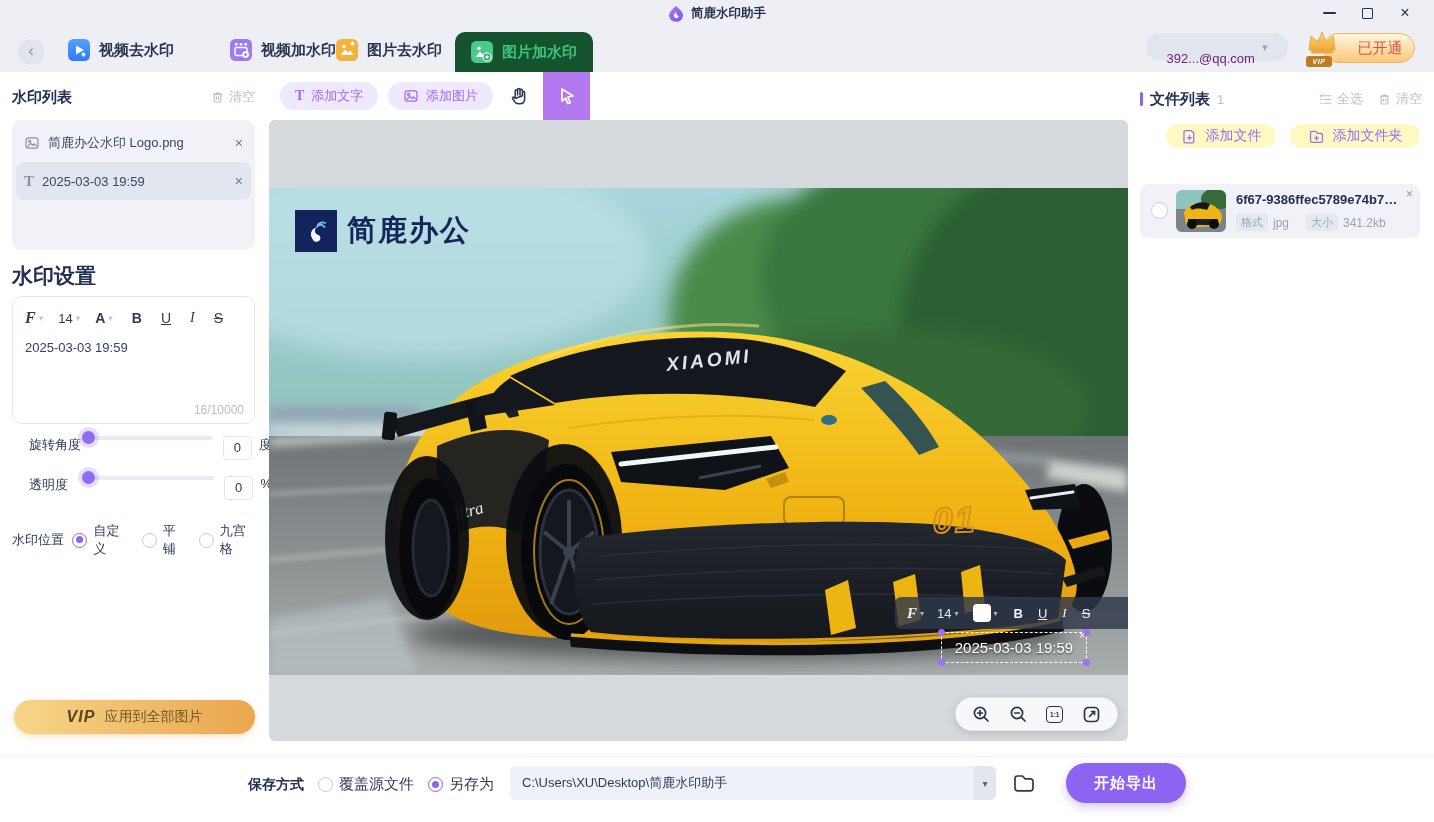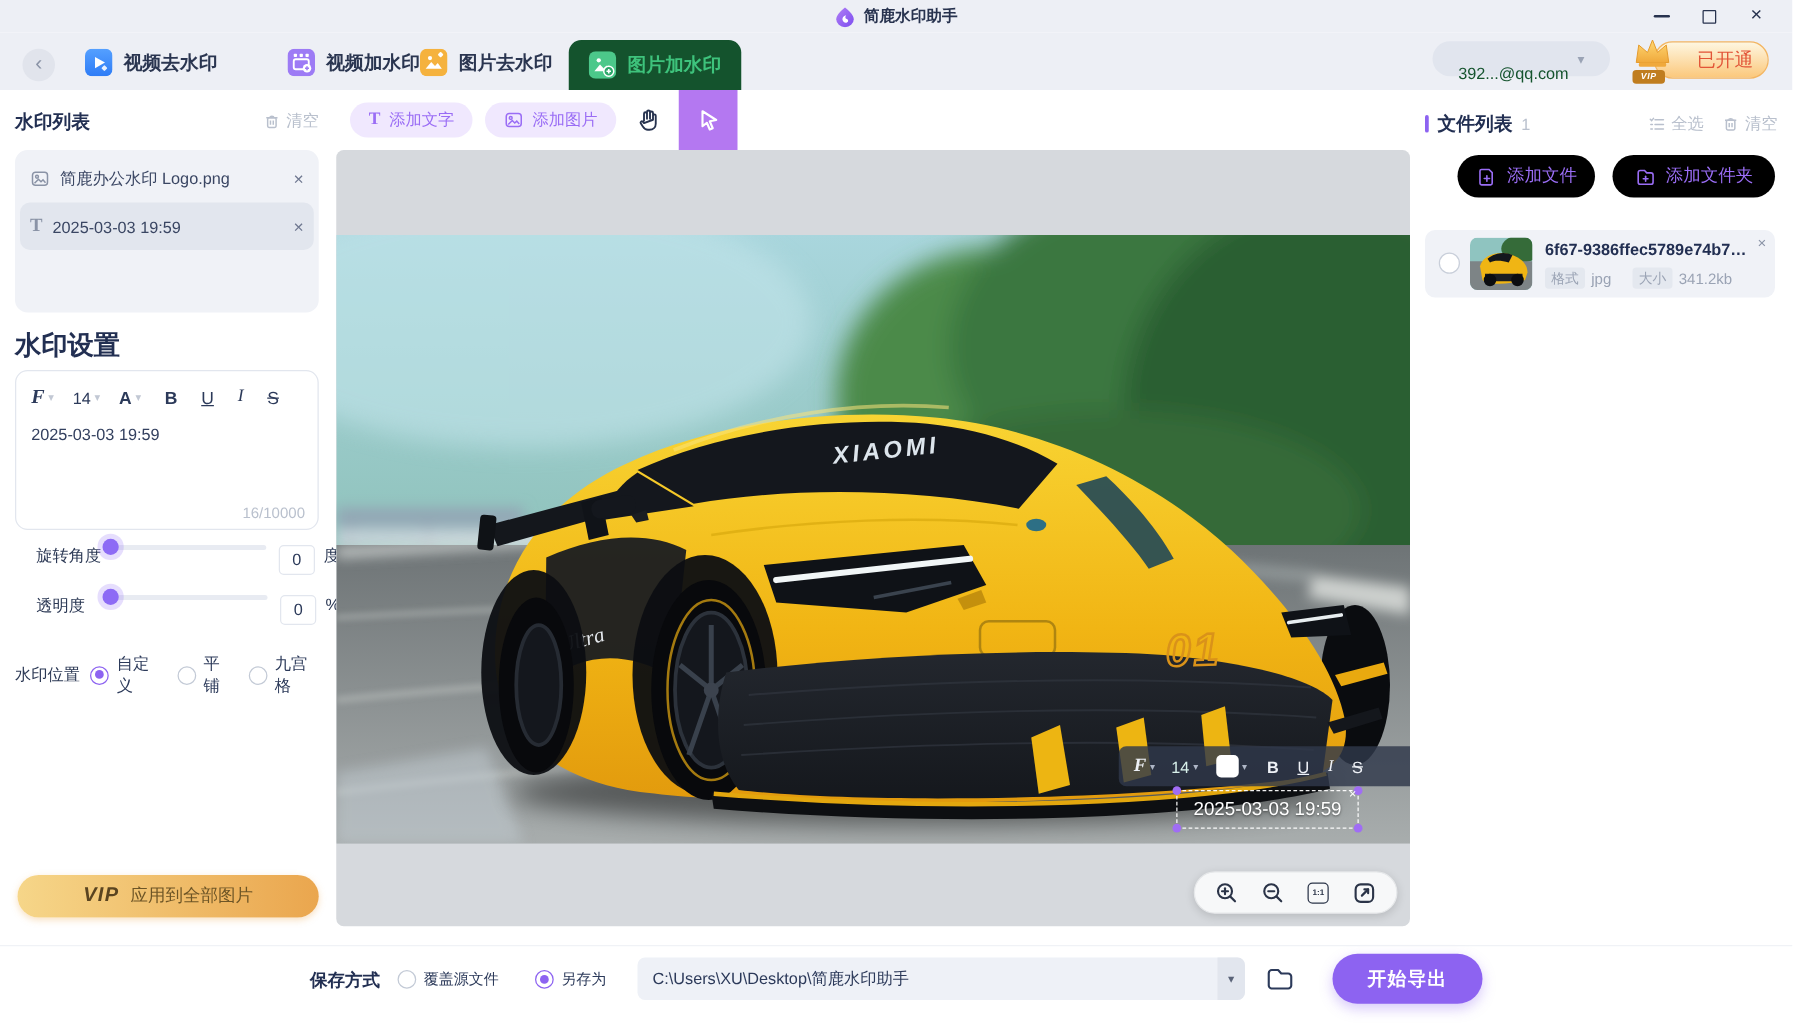--- a/index.html
+++ b/index.html
@@ -17,21 +17,21 @@
   .wc-close-x { font-size:16px; color:#27324e; line-height:1; }
 
   
   #tabbar { position:absolute; left:0; top:26px; width:1434px; height:46px; background:#edeff5; }
   .back-btn { position:absolute; left:18px; top:13px; width:26px; height:26px; border-radius:50%; background:#e1e4ec; color:#8a93a6; font-size:17px; display:flex; align-items:center; justify-content:center; cursor:pointer; padding-bottom:2px; }
   .tab { position:absolute; top:12px; height:24px; display:flex; align-items:center; gap:9px; cursor:pointer; }
   .tab-label { font-size:15px; font-weight:600; color:#2a3550; }
   .tab.active-wrap { top:6px; height:40px; background:#14532d; border-radius:10px 10px 0 0; padding:0 16px; }
   .tab.active-wrap .tab-label { color:#3ec37c; }
   .account-pill { position:absolute; left:1146px; top:7px; width:142px; height:28px; background:#e1e5ee; border-radius:14px; display:flex; align-items:center; justify-content:center; gap:7px; cursor:pointer; }
-  .account-text { font-size:13px; color:#14532d;margin-top:22px; }
+  .account-text { font-size:13px; color:#701a75;margin-top:22px; }
   .account-caret { font-size:11px; color:#9aa3b5; }
   .vip-badge { position:absolute; left:1303px; top:4px; width:118px; height:38px; cursor:pointer; }
   .vip-pill { position:absolute; left:20px; top:3px; width:92px; height:30px; border-radius:15px; background:linear-gradient(180deg,#fef6e0,#fbc87c); border:1px solid #f3b561; display:flex; align-items:center; justify-content:center; }
   .vip-pill span { font-size:15px; font-weight:normal; color:#e25538; margin-left:22px; }
   .vip-crown { position:absolute; left:0; top:-2px; }
   .vip-tag { position:absolute; left:3px; top:26px; width:26px; height:11px; background:#c07d1f; border-radius:3px; color:#fff; font-size:7px; font-weight:bold; font-style:italic; display:flex; align-items:center; justify-content:center; letter-spacing:.5px; }
 
   
   #sidebar { position:absolute; left:12px; top:84px; width:243px; height:672px; }
   .sb-header { position:absolute; left:0; top:0; width:243px; height:26px; display:flex; align-items:center; }
@@ -105,38 +105,38 @@
 
   
   #rightpanel { position:absolute; left:1140px; top:88px; width:282px; height:660px; }
   .rp-header { position:absolute; left:0; top:0; width:282px; height:22px; display:flex; align-items:center; }
   .rp-bar { width:3px; height:14px; background:#8d63f1; border-radius:2px; margin-right:7px; }
   .rp-title { font-size:15px; font-weight:bold; color:#222f52; }
   .rp-count { font-size:13px; color:#b9c0cd; margin-left:7px; }
   .rp-links { margin-left:auto; display:flex; gap:14px; }
   .rp-link { display:flex; align-items:center; gap:4px; color:#b9c0cd; font-size:13px; cursor:pointer; }
   .rp-btns { position:absolute; left:0; top:36px; width:282px; display:flex; }
-  .rp-btn { height:34px; border-radius:17px; background:#000000; color:#9a6df5; font-size:14px; display:flex; align-items:center; justify-content:center; gap:8px; cursor:pointer; }
+  .rp-btn { height:24px; border-radius:17px; background:#fef9c3; color:#9a6df5; font-size:14px; display:flex; align-items:center; justify-content:center; gap:8px; cursor:pointer; }
   .rp-btn.b1 { margin-left:26px; width:110px; }
   .rp-btn.b2 { margin-left:14px; width:130px; }
   .file-card { position:absolute; left:0; top:96px; width:280px; height:54px; background:#f0f2f7; border-radius:8px; cursor:pointer; }
   .f-check { position:absolute; left:11px; top:18px; width:17px; height:17px; border-radius:50%; border:1.5px solid #c9cfda; background:#fff; cursor:pointer; }
   .f-thumb { position:absolute; left:36px; top:6px; width:50px; height:42px; border-radius:6px; overflow:hidden; }
   .f-name { position:absolute; left:96px; top:8px; width:166px; font-size:13px; font-weight:bold; color:#222f52; white-space:nowrap; overflow:hidden; text-overflow:ellipsis; }
   .f-close { position:absolute; right:7px; top:3px; font-size:12px; color:#8a93a6; cursor:pointer; }
   .f-tags { position:absolute; left:96px; top:30px; display:flex; align-items:center; }
   .tag { background:#e4e8ef; color:#9aa3b4; font-size:11px; padding:1px 5px; border-radius:3px; }
   .tag-val { font-size:12px; color:#9aa3b4; margin-left:5px; }
   .tag-gap { margin-left:17px; }
 
   
   #footer { position:absolute; left:0; top:756px; width:1434px; height:66px; background:#fff; border-top:1px solid #f0f2f6; }
   .ft-label { position:absolute; left:248px; top:19px; font-size:14px; font-weight:bold; color:#222f52; }
   .ft-opt { position:absolute; top:18px; display:flex; align-items:center; cursor:pointer; }
-  .ft-opt .radio-label { font-size:12px; }
+  .ft-opt .radio-label { font-size:15px; }
   .path-box { position:absolute; left:510px; top:9px; width:486px; height:34px; background:#eef1f7; border-radius:6px; cursor:text; }
   .path-text { position:absolute; left:12px; top:0; width:440px; line-height:34px; font-size:13px; color:#2c3a5a; white-space:nowrap; overflow:hidden; }
   .path-caret-seg { position:absolute; right:0; top:0; width:22px; height:34px; background:#e2e6ee; border-radius:0 6px 6px 0; display:flex; align-items:center; justify-content:center; font-size:10px; color:#5a6378; cursor:pointer; }
   .folder-btn { position:absolute; left:1010px; top:13px; width:28px; height:26px; display:flex; align-items:center; justify-content:center; cursor:pointer; }
   .export-btn { position:absolute; left:1066px; top:6px; width:120px; height:40px; border-radius:20px; background:#8d63f1; color:#fff; font-size:15px; font-weight:bold; display:flex; align-items:center; justify-content:center; letter-spacing:1px; cursor:pointer; box-shadow:0 4px 10px rgba(141,99,241,.35); }
 </style>
 </head>
 <body>
 
 <div id="app">
@@ -490,20 +490,29 @@
           <polygon points="624,394 646,386 652,432 630,438"></polygon>
           <polygon points="692,384 711,377 716,420 696,425"></polygon>
         </g>
         <polygon points="799,352 838,342 841,351 804,361" fill="#e9a90f"></polygon>
         <polygon points="793,390 834,378 837,387 798,399" fill="#14171c"></polygon>
         <path d="M300,446 C500,463 700,455 793,430 L795,443 C700,467 500,475 302,459 Z" fill="#0d0f12"></path>
         <path d="M302,447 C500,463 700,455 792,431" stroke="#e3a70e" stroke-width="3.5" fill="none"></path>
         <text transform="translate(664,345) rotate(-2)" font-size="36" font-weight="bold" font-style="italic" fill="none" stroke="#d9921a" stroke-width="2" letter-spacing="2">01</text>
       </svg>
 
+      <div class="logo-wm">
+        <span class="logo-sq">
+          <svg width="32" height="32" viewBox="0 0 32 32">
+              <path d="M12,23 C9.5,19 11.5,13.5 16.5,12.5 C14,15 14.5,18.5 17.5,19.5 C21.5,20.8 21.5,25.8 17,26.8 C14.5,27.3 13,25.5 12,23 Z" fill="#f4f7fb"></path>
+              <path d="M17,12 C18,8 22,6.5 25,8 M18.5,10.5 C21,9 23,10 24.5,12" stroke="#6cc3ea" stroke-width="1.8" fill="none" stroke-linecap="round"></path>
+            </svg>
+        </span>
+        <span class="logo-text">简鹿办公</span>
+      </div>
     </div>
 
     <div class="float-bar">
       <span class="fb-ff">F</span>
       <span class="fb-caret">▾</span>
       <span class="fb-size">14</span>
       <span class="fb-caret">▾</span>
       <span class="fb-swatch"></span>
       <span class="fb-caret">▾</span>
       <span class="fb-b">B</span>

